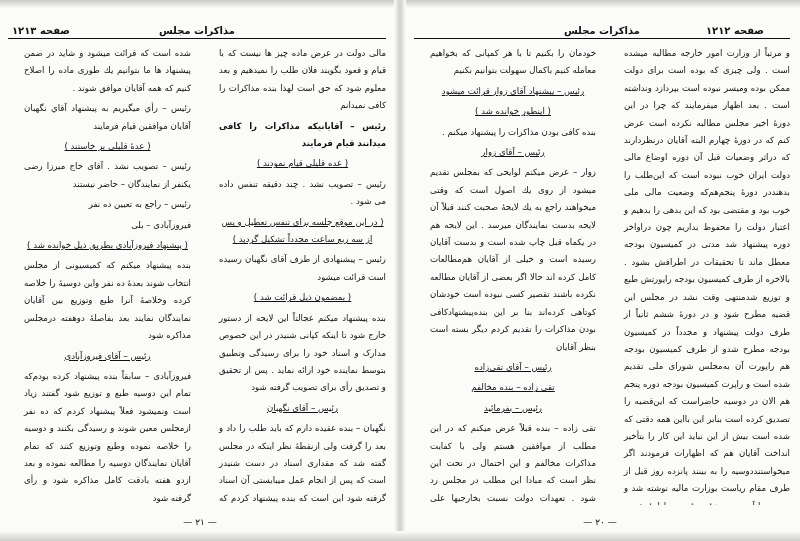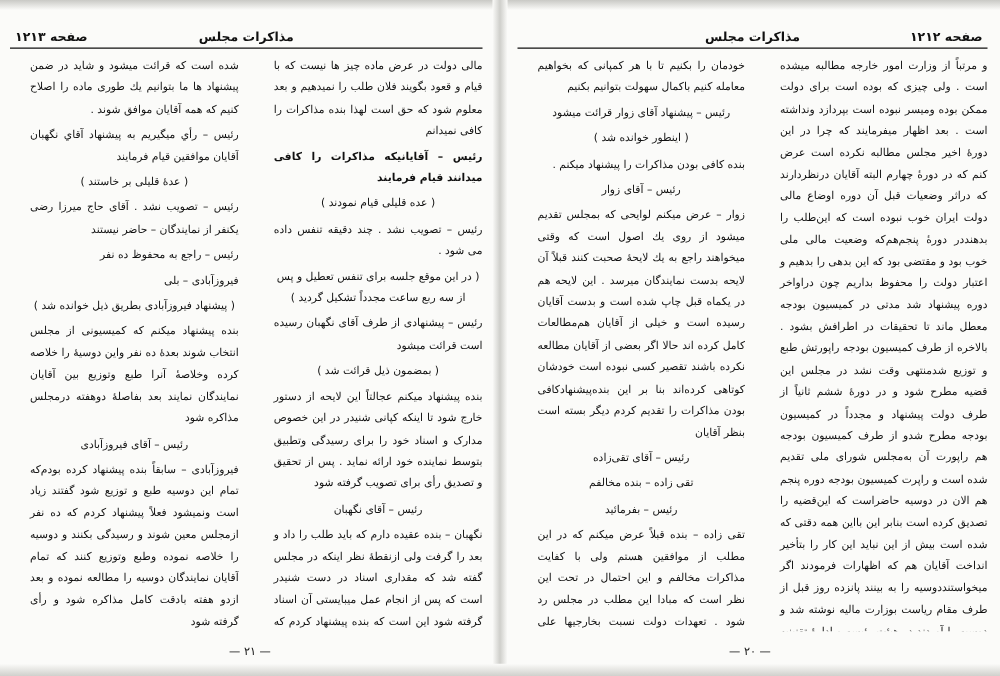--- a/index.html
+++ b/index.html
@@ -39,33 +39,33 @@
   .header {
     display:flex; align-items:flex-end; justify-content:space-between;
     height:16px; border-bottom:1.5px solid #111; padding:0 4px 2px 4px;
     direction:rtl; font-size:10px; font-weight:bold;
   }
   .header .title { flex:1; text-align:center; }
   .header .pagenum { width:80px; }
   .page.left .header .pagenum { text-align:left; order:2; }
   .page.left .header .title { order:1; }
   .page.left .header .spacer { order:0; width:80px; }
-  .page.right .header .pagenum { text-align:right; order:0; }
+  .page.right .header .pagenum { text-align:left; order:0; }
   .page.right .header .title { order:1; }
   .page.right .header .spacer { order:2; width:80px; }
   .columns {
     display:flex; flex-direction:row-reverse; gap:12px;
     margin-top:6px; height:460px;
   }
   .col {
     flex:1; direction:rtl; text-align:justify;
     font-size:8.6px; line-height:17.4px; overflow:hidden;
   }
   .col p { margin:0 0 3px 16px; }
-  .col .center { text-align:center; }
+  .col .center { text-align:center;text-decoration:underline; }
   .col .speaker { font-weight:bold; }
   .footer {
     position:absolute; bottom:14px; left:0; width:100%;
     text-align:center; font-size:9px; direction:rtl;
   }
 </style>
 </head>
 <body>
 
 <div class="spread">
@@ -89,21 +89,21 @@
         <p>بنده پیشنهاد میکنم عجالتاً این لایحه از دستور خارج شود تا اینکه کپانی شنیدر در این خصوص مدارک و اسناد خود را برای رسیدگی وتطبیق بتوسط نماینده خود ارائه نماید . پس از تحقیق و تصدیق رأی برای تصویب گرفته شود</p>
         <p class="center">رئیس – آقای نگهبان</p>
         <p>نگهبان – بنده عقیده دارم که باید طلب را داد و بعد را گرفت ولی ازنقطهٔ نظر اینکه در مجلس گفته شد که مقداری اسناد در دست شنیدر است که پس از انجام عمل میبایستی آن اسناد گرفته شود این است که بنده پیشنهاد کردم که آن اسناد و مدارک را بتوسط نمایندهٔ خودش ارائه دهد تا پس از تحقیق تصویب شود خیر – البته تصدیق میفرمائید که اساساً هر دقیقه تقاضای خروج از دستور برای مجلس زیبنده نیست .</p>
 
       </div>
       <div class="col">
         <p>شده است که قرائت میشود و شاید در ضمن پیشنهاد ها ما بتوانیم یك طوری ماده را اصلاح کنیم که همه آقایان موافق شوند .</p>
         <p>رئیس – رأي میگیریم به پیشنهاد آقاي نگهبان آقایان موافقین قیام فرمایند</p>
         <p class="center">( عدهٔ قلیلی بر خاستند )</p>
         <p>رئیس – تصویب نشد . آقای حاج میرزا رضی یکنفر از نمایندگان – حاضر نیستند</p>
-        <p>رئیس – راجع به محفوظ ده نفر</p>
+        <p>رئیس – راجع به تعیین ده نفر</p>
         <p>فیروزآبادی – بلی</p>
         <p class="center">( پیشنهاد فیروزآبادی بطریق ذیل خوانده شد )</p>
         <p>بنده پیشنهاد میکنم که کمیسیونی از مجلس انتخاب شوند بعدهٔ ده نفر واین دوسیهٔ را خلاصه کرده وخلاصهٔ آنرا طبع وتوزیع بین آقایان نمایندگان نمایند بعد بفاصلهٔ دوهفته درمجلس مذاکره شود</p>
         <p class="center">رئیس – آقای فیروزآبادی</p>
         <p>فیروزآبادی – سابقاً بنده پیشنهاد کرده بودم‌که تمام این دوسیه طبع و توزیع شود گفتند زیاد است ونمیشود فعلاً پیشنهاد کردم که ده نفر ازمجلس معین شوند و رسیدگی بکنند و دوسیه را خلاصه نموده وطبع وتوزیع کنند که تمام آقایان نمایندگان دوسیه را مطالعه نموده و بعد ازدو هفته بادقت کامل مذاکره شود و رأی گرفته شود</p>
 
       </div>
     </div>
     <div class="footer">— ۲۱ —</div>
   </div>

